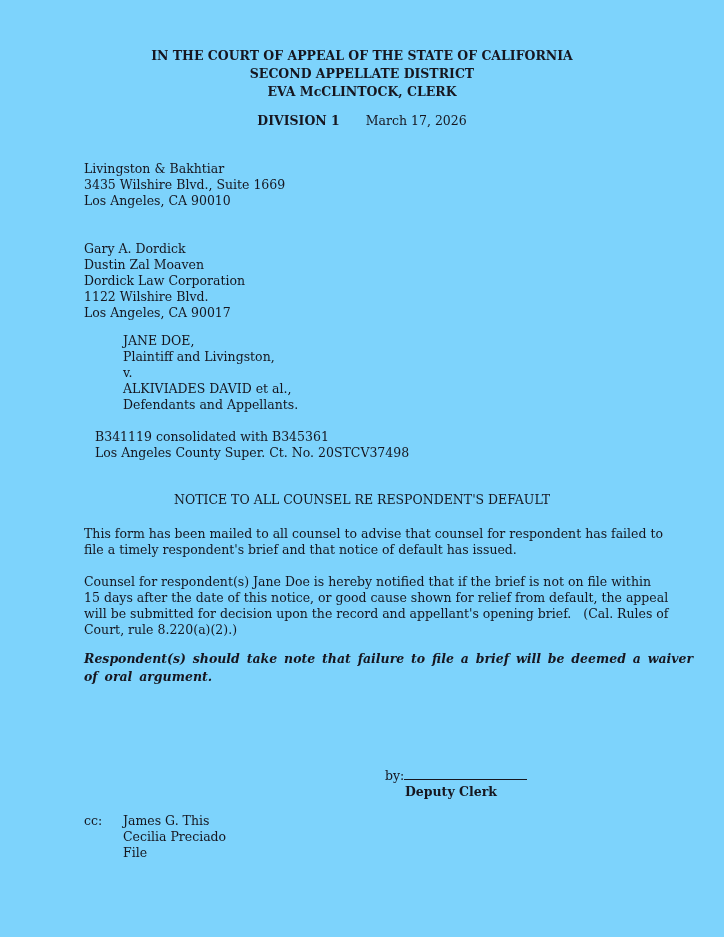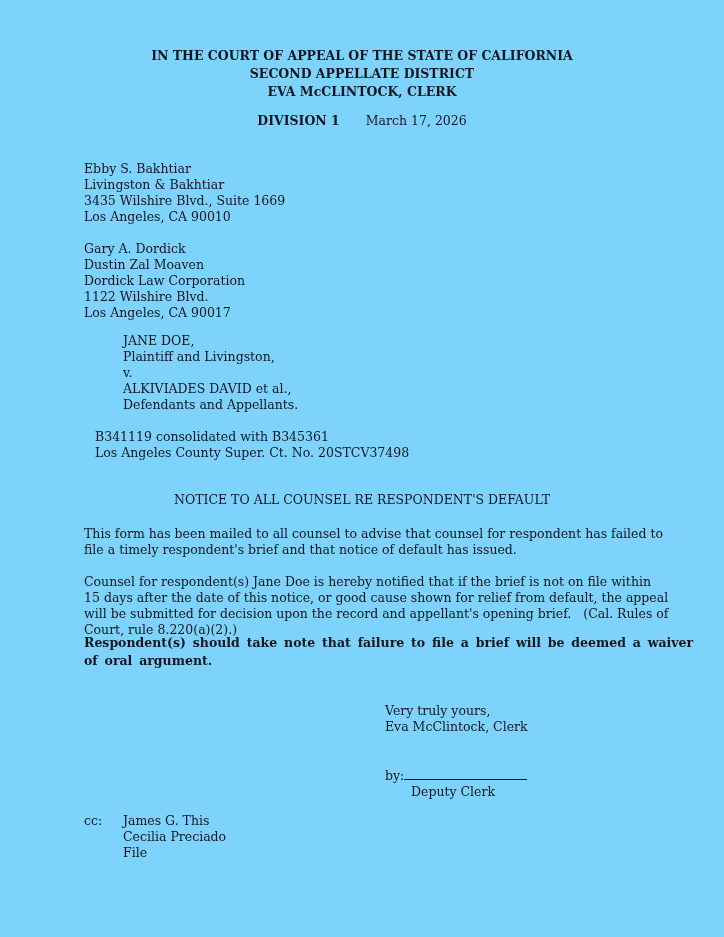--- a/index.html
+++ b/index.html
@@ -34,34 +34,35 @@
     line-height: 16px;
   }
   .recipient-block-1 { top: 161px; }
   .recipient-block-2 { top: 241px; }
   .case-caption { top: 333px; margin-left: 39px; }
   .case-numbers { top: 429px; margin-left: 11px; }
   .notice-title { top: 492px; }
   .para-1 { top: 526px; }
   .para-2 { top: 574px; }
   .para-3 {
-    top: 634px;
+    top: 650px;
     line-height: 18px;
     font-weight: bold;
+    font-style: italic;
     word-spacing: 2.5px;
   }
   .signature-block { left: 385px; top: 703px; }
   .by-block { left: 385px; top: 766px; }
   .sig-underline {
     display: inline-block;
     width: 123px;
     height: 13px;
     border-bottom: 1.4px solid #16161f;
   }
-  .deputy-title { margin-left: 26px; }
+  .deputy-title { margin-left: 20px; font-weight: bold; }
   .cc-block {
     top: 813px;
     display: flex;
   }
   .cc-label { width: 39px; }
 </style>
 </head>
 <body>
 
 <div class="page">
@@ -70,21 +71,20 @@
     <div class="line">IN THE COURT OF APPEAL OF THE STATE OF CALIFORNIA</div>
     <div class="line">SECOND APPELLATE DISTRICT</div>
     <div class="line">EVA McCLINTOCK, CLERK</div>
   </div>
 
   <div class="centered division-line">
     <span class="division-name">DIVISION 1</span><span class="division-gap"></span><span>March 17, 2026</span>
   </div>
 
   <div class="block recipient-block-1">
-    <div class="line">Ebby S. Bakhtiar</div>
     <div class="line">Livingston &amp; Bakhtiar</div>
     <div class="line">3435 Wilshire Blvd., Suite 1669</div>
     <div class="line">Los Angeles, CA 90010</div>
   </div>
 
   <div class="block recipient-block-2">
     <div class="line">Gary A. Dordick</div>
     <div class="line">Dustin Zal Moaven</div>
     <div class="line">Dordick Law Corporation</div>
     <div class="line">1122 Wilshire Blvd.</div>
@@ -116,24 +116,20 @@
     <div class="line">15 days after the date of this notice, or good cause shown for relief from default, the appeal</div>
     <div class="line">will be submitted for decision upon the record and appellant's opening brief.   (Cal. Rules of</div>
     <div class="line">Court, rule 8.220(a)(2).)</div>
   </div>
 
   <div class="block para-3">
     <div class="line">Respondent(s) should take note that failure to file a brief will be deemed a waiver</div>
     <div class="line">of oral argument.</div>
   </div>
 
-  <div class="block signature-block">
-    <div class="line">Very truly yours,</div>
-    <div class="line">Eva McClintock, Clerk</div>
-  </div>
 
   <div class="block by-block">
     <div class="line"><span>by:</span><span class="sig-underline"></span></div>
     <div class="line deputy-title">Deputy Clerk</div>
   </div>
 
   <div class="block cc-block">
     <div class="cc-label">cc:</div>
     <div>
       <div class="line">James G. This</div>

